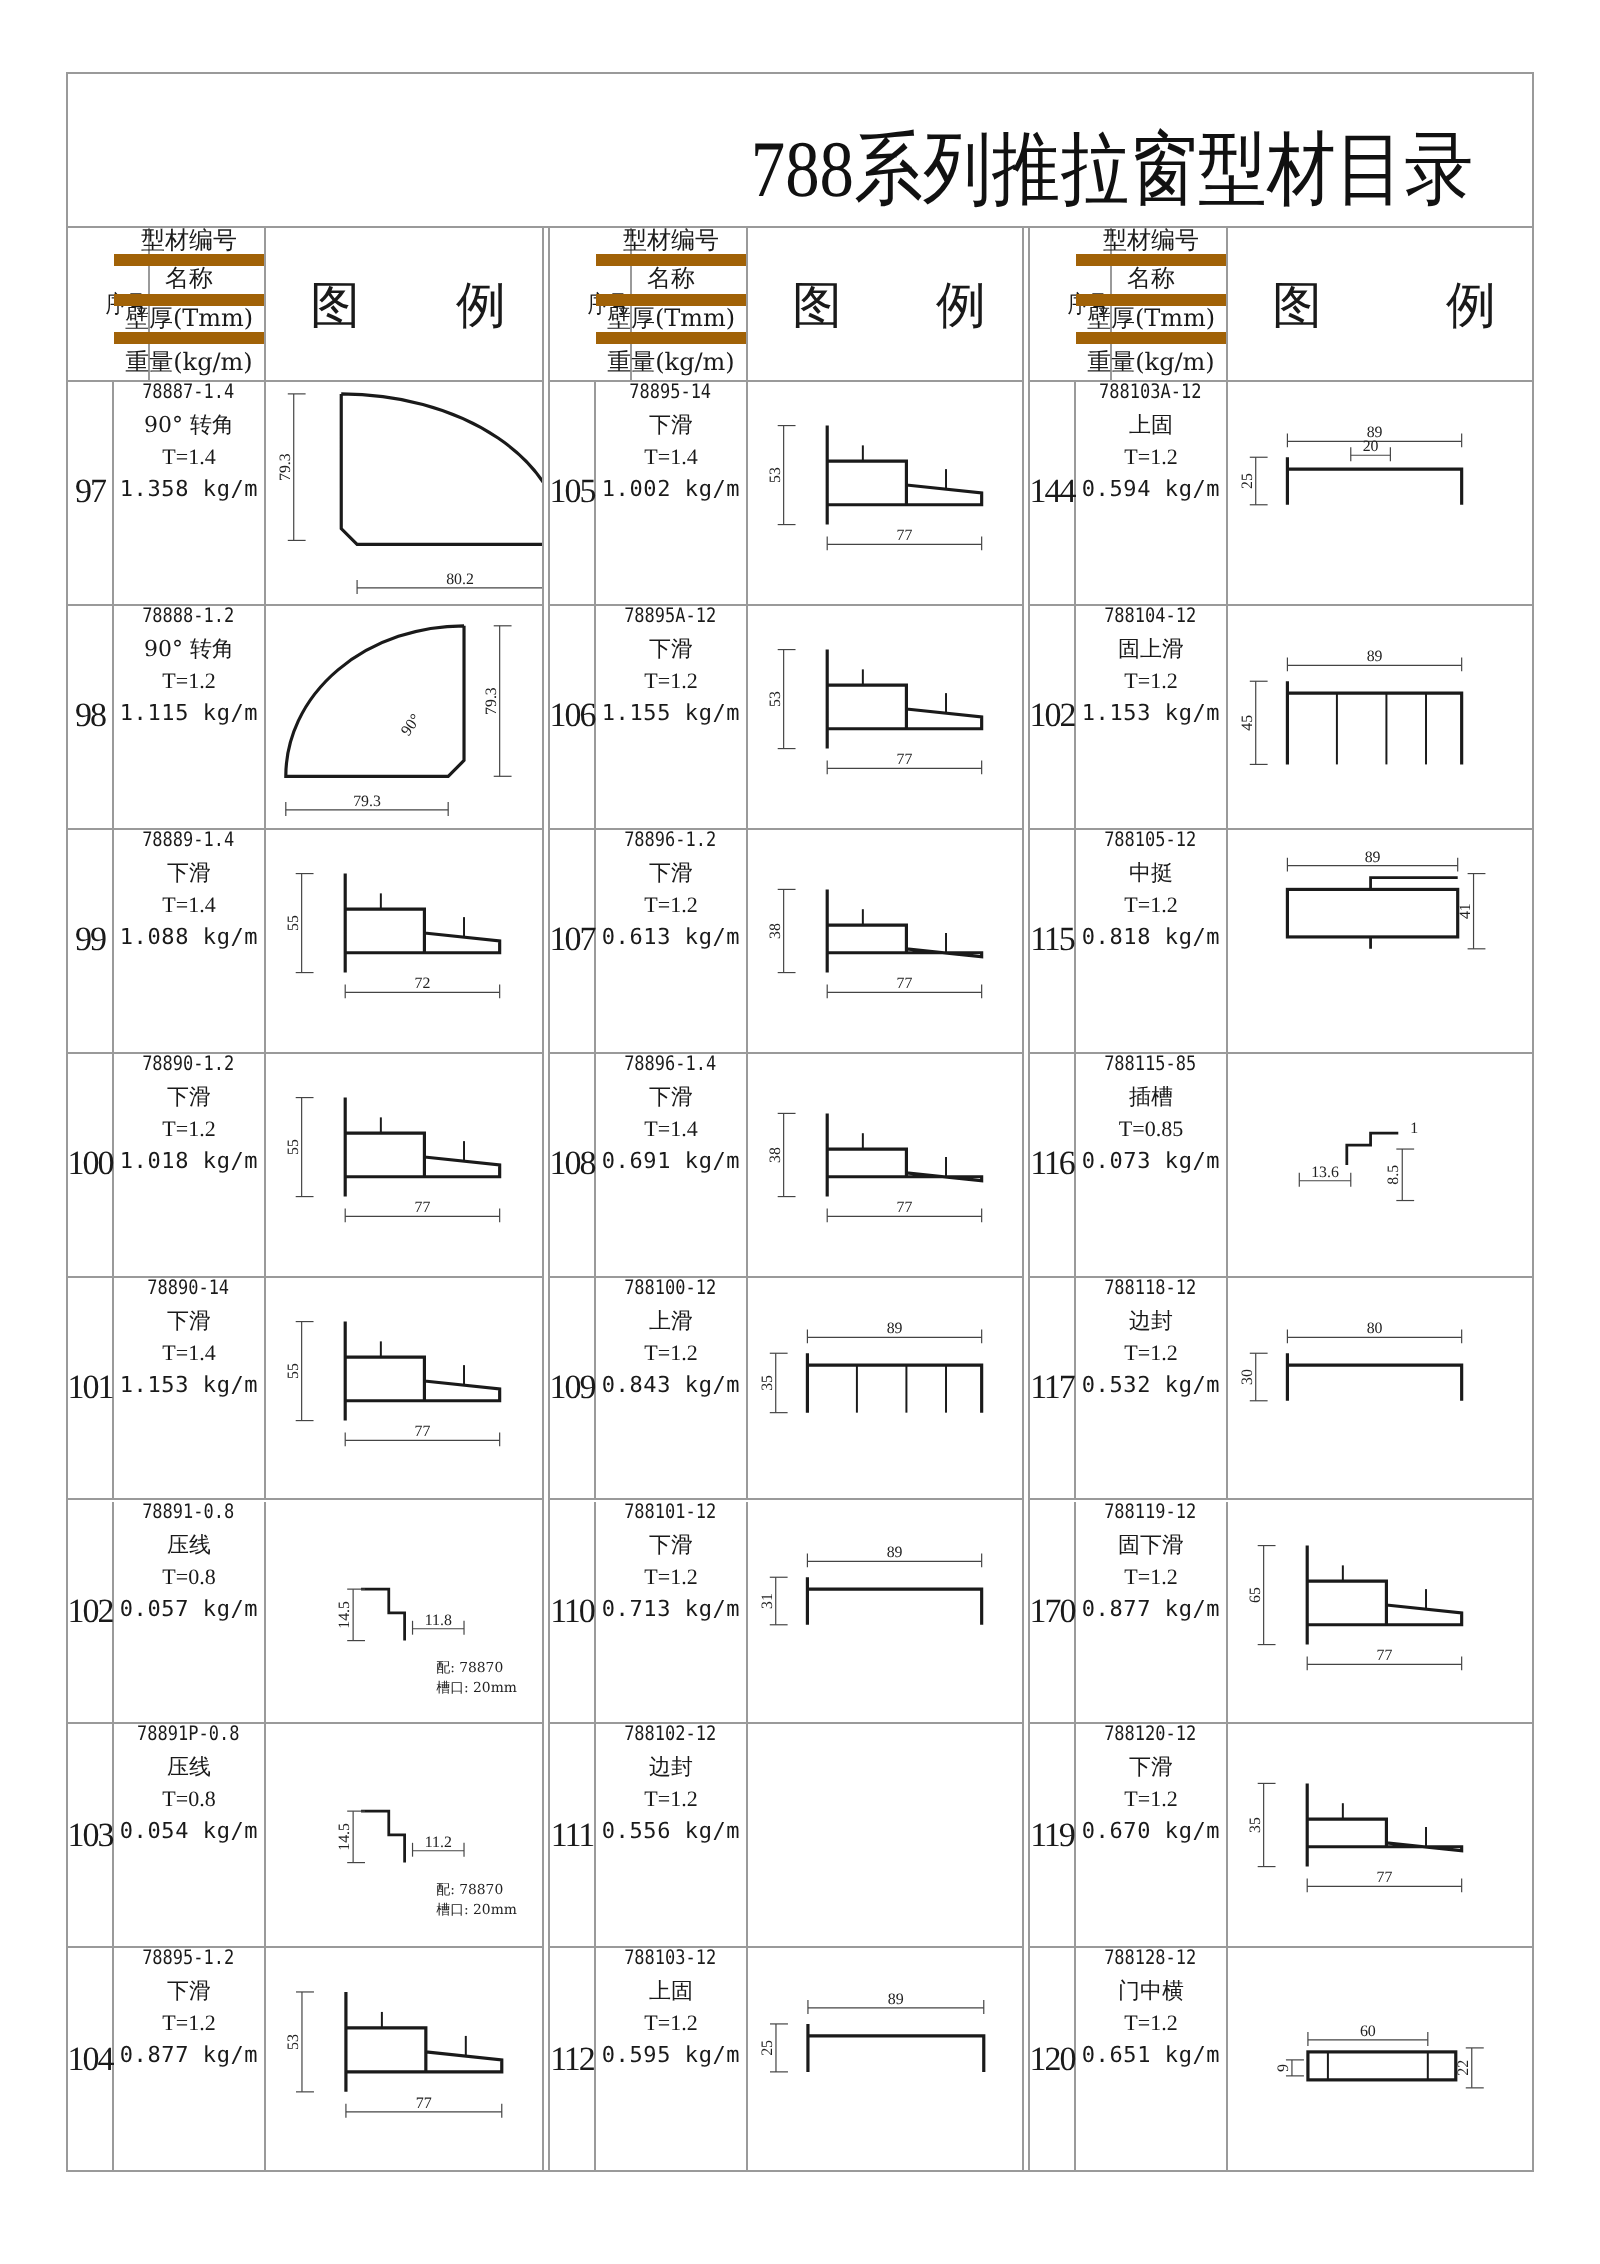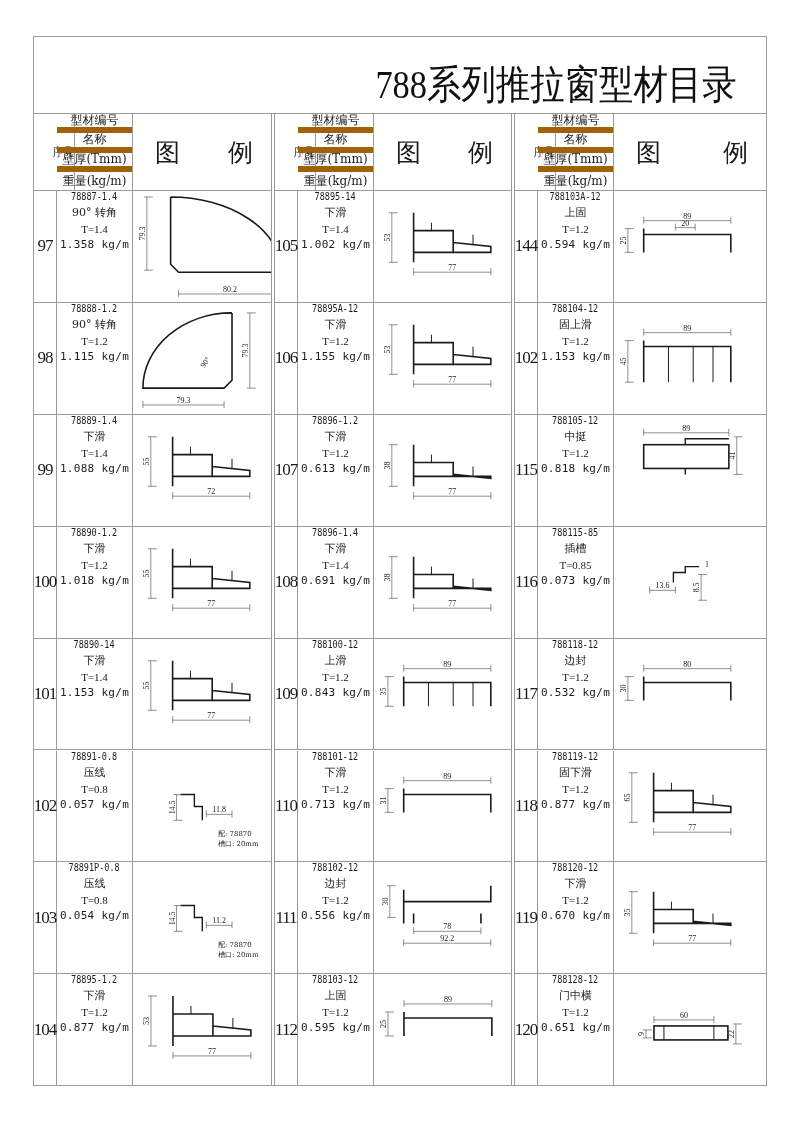--- a/index.html
+++ b/index.html
@@ -413,37 +413,20 @@
         </div>
   </div>
       <div class="row" style="top: 748.4px;">
     <div class="num">111</div>
     <div class="meta">
       <div class="code">788102-12</div>
       <div class="name">边封</div>
       <div class="t">T=1.2</div>
       <div class="w">0.556 kg/m</div>
     </div>
-    <div class="draw">
-          <svg viewBox="0 0 137 112" preserveAspectRatio="xMinYMin meet">
-            <path d="M30 28 L30 62 M30 40 L118 40 L118 24 M40 62 L40 52 M108 62 L108 52" stroke="#1a1a1a" fill="none" stroke-width="1.6"></path>
-            <line x1="16" y1="24" x2="16" y2="56" stroke="#444" stroke-width="0.6" fill="none"></line>
-            <line x1="13" y1="24" x2="22" y2="24" stroke="#444" stroke-width="0.6" fill="none"></line>
-            <line x1="13" y1="56" x2="22" y2="56" stroke="#444" stroke-width="0.6" fill="none"></line>
-            <text class="dim" transform="translate(14,40) rotate(-90)" text-anchor="middle">30</text>
-            <line x1="40" y1="70" x2="108" y2="70" stroke="#444" stroke-width="0.6" fill="none"></line>
-            <line x1="40" y1="66" x2="40" y2="73" stroke="#444" stroke-width="0.6" fill="none"></line>
-            <line x1="108" y1="66" x2="108" y2="73" stroke="#444" stroke-width="0.6" fill="none"></line>
-            <text class="dim" x="74" y="68" text-anchor="middle">78</text>
-            <line x1="30" y1="82" x2="118" y2="82" stroke="#444" stroke-width="0.6" fill="none"></line>
-            <line x1="30" y1="78" x2="30" y2="85" stroke="#444" stroke-width="0.6" fill="none"></line>
-            <line x1="118" y1="78" x2="118" y2="85" stroke="#444" stroke-width="0.6" fill="none"></line>
-            <text class="dim" x="74" y="80" text-anchor="middle">92.2</text>
-          </svg>
-        </div>
   </div>
       <div class="row" style="top: 860.3px;">
     <div class="num">112</div>
     <div class="meta">
       <div class="code">788103-12</div>
       <div class="name">上固</div>
       <div class="t">T=1.2</div>
       <div class="w">0.595 kg/m</div>
     </div>
     <div class="draw">
@@ -593,21 +576,21 @@
             <line x1="11" y1="62" x2="20" y2="62" stroke="#444" stroke-width="0.6" fill="none"></line>
             <text class="dim" transform="translate(12,50) rotate(-90)" text-anchor="middle">30</text>
             <line x1="30" y1="30" x2="118" y2="30" stroke="#444" stroke-width="0.6" fill="none"></line>
             <line x1="30" y1="26" x2="30" y2="33" stroke="#444" stroke-width="0.6" fill="none"></line>
             <line x1="118" y1="26" x2="118" y2="33" stroke="#444" stroke-width="0.6" fill="none"></line>
             <text class="dim" x="74" y="28" text-anchor="middle">80</text>
           </svg>
         </div>
   </div>
       <div class="row" style="top: 636.5px;">
-    <div class="num">118</div>
+    <div class="num">170</div>
     <div class="meta">
       <div class="code">788119-12</div>
       <div class="name">固下滑</div>
       <div class="t">T=1.2</div>
       <div class="w">0.877 kg/m</div>
     </div>
     <div class="draw">
           <svg viewBox="0 0 152 112" preserveAspectRatio="xMinYMin meet">
             <path d="M40 22 L40 72 M40 40 L80 40 L80 62 M80 52 L118 56 L118 62 L40 62" stroke="#1a1a1a" fill="none" stroke-width="1.6"></path>
             <line x1="58" y1="32" x2="58" y2="40" stroke="#1a1a1a" fill="none"></line>

